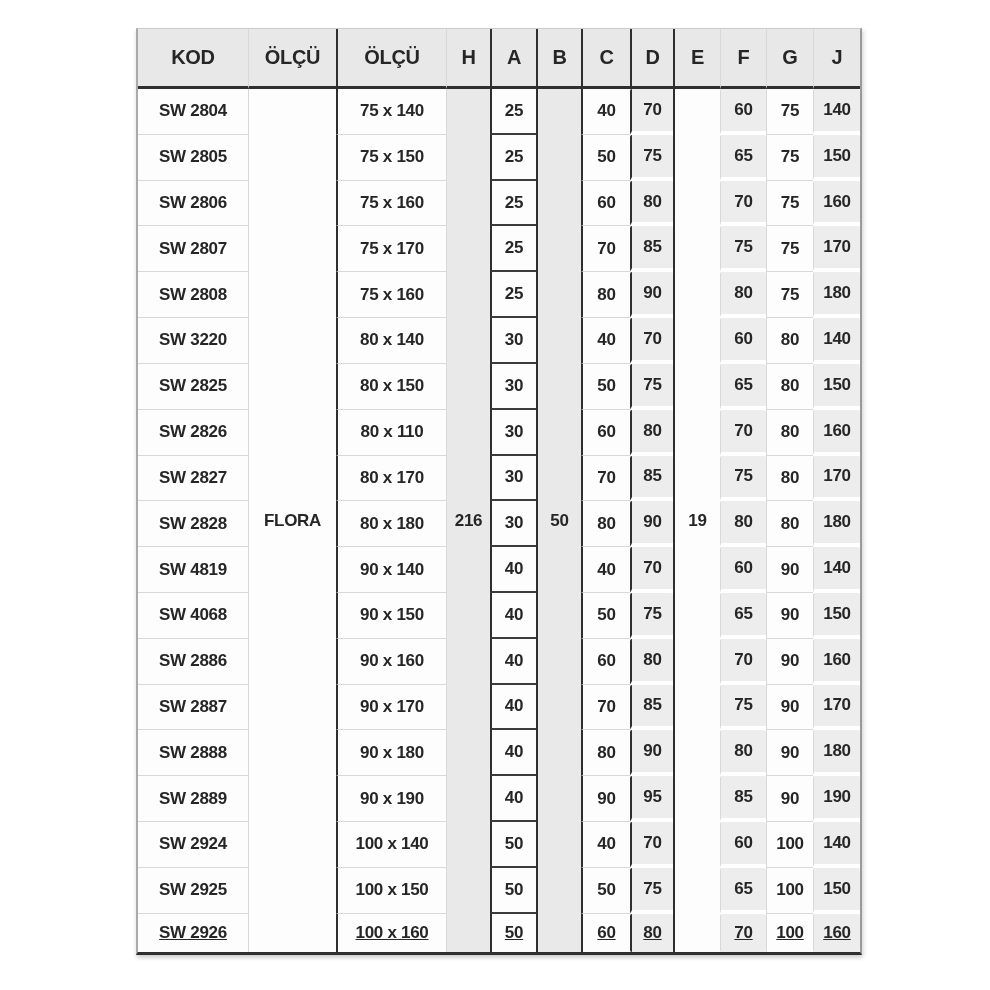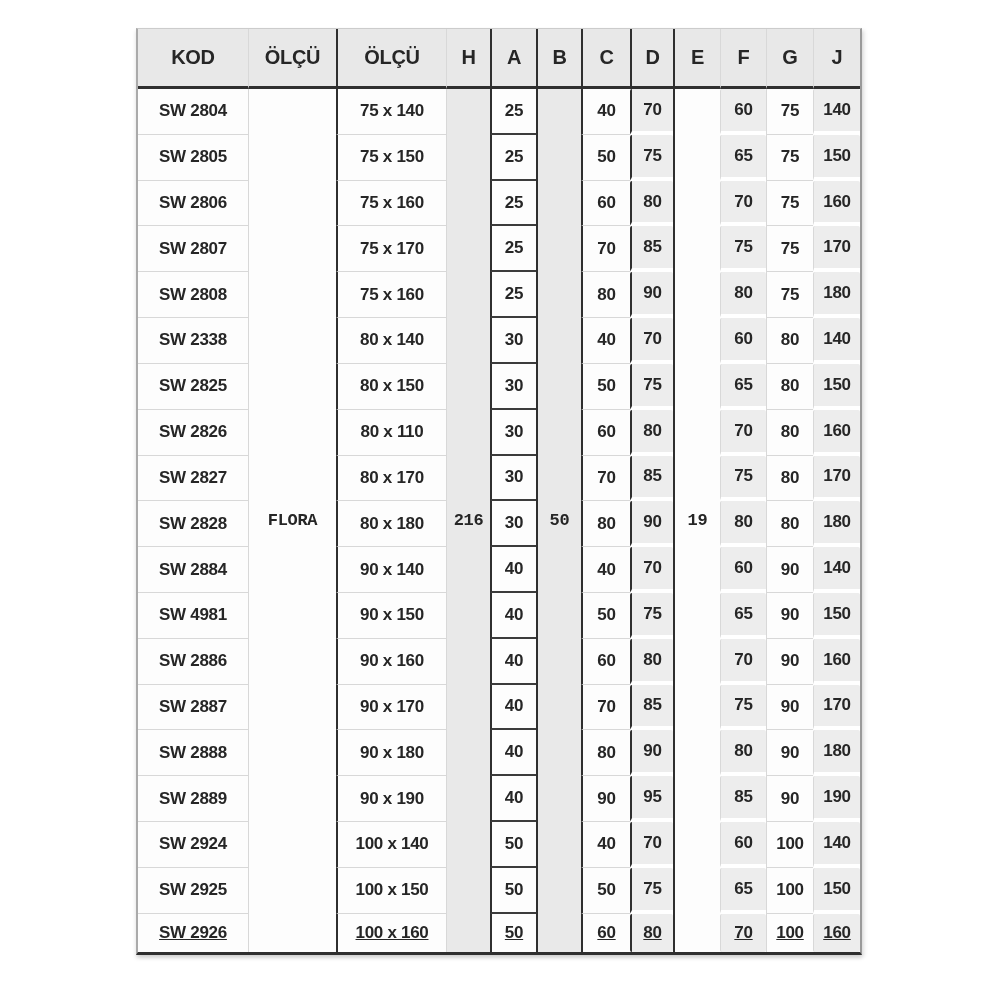--- a/index.html
+++ b/index.html
@@ -60,21 +60,21 @@
 
   
   td.col-kod, td.col-olcu, td.col-c, td.col-g { border-bottom: 1px solid var(--c-light, #d8d8d8); }
   td.col-a { border-bottom: 2px solid #3c3c3c; margin-top: 11px; }
   td.col-d, td.col-f, td.col-j {
     background: var(--c-gray-cell, #ededed);
     border-bottom: 4px solid #ffffff;
     border-radius: 2px;
   }
   td.col-h, td.col-b { background: var(--c-gray-col, #e9e9e9); }
-  td.merged { border-bottom: none; font-family: Liberation Mono, monospace; }
+  td.merged { border-bottom: none; }
   tbody tr:last-child td { border-bottom: none; text-decoration: underline; }
 
   
   td.col-kod, td.col-olcu, td.col-urun { font-weight: 700; }
 </style>
 </head>
 <body>
 
 <div class="page">
   <table class="spec">
@@ -157,21 +157,21 @@
           <td class="col-kod">SW 2808</td>
           <td class="col-olcu bl-dark">75 x 160</td>
           <td class="col-a bl-dark">25</td>
           <td class="col-c bl-dark">80</td>
           <td class="col-d bl-dark">90</td>
           <td class="col-f bl-light">80</td>
           <td class="col-g bl-light">75</td>
           <td class="col-j bl-light">180</td>
         </tr>
         <tr>
-          <td class="col-kod">SW 2338</td>
+          <td class="col-kod">SW 3220</td>
           <td class="col-olcu bl-dark">80 x 140</td>
           <td class="col-a bl-dark">30</td>
           <td class="col-c bl-dark">40</td>
           <td class="col-d bl-dark">70</td>
           <td class="col-f bl-light">60</td>
           <td class="col-g bl-light">80</td>
           <td class="col-j bl-light">140</td>
         </tr>
         <tr>
           <td class="col-kod">SW 2825</td>
@@ -207,31 +207,31 @@
           <td class="col-kod">SW 2828</td>
           <td class="col-olcu bl-dark">80 x 180</td>
           <td class="col-a bl-dark">30</td>
           <td class="col-c bl-dark">80</td>
           <td class="col-d bl-dark">90</td>
           <td class="col-f bl-light">80</td>
           <td class="col-g bl-light">80</td>
           <td class="col-j bl-light">180</td>
         </tr>
         <tr>
-          <td class="col-kod">SW 2884</td>
+          <td class="col-kod">SW 4819</td>
           <td class="col-olcu bl-dark">90 x 140</td>
           <td class="col-a bl-dark">40</td>
           <td class="col-c bl-dark">40</td>
           <td class="col-d bl-dark">70</td>
           <td class="col-f bl-light">60</td>
           <td class="col-g bl-light">90</td>
           <td class="col-j bl-light">140</td>
         </tr>
         <tr>
-          <td class="col-kod">SW 4981</td>
+          <td class="col-kod">SW 4068</td>
           <td class="col-olcu bl-dark">90 x 150</td>
           <td class="col-a bl-dark">40</td>
           <td class="col-c bl-dark">50</td>
           <td class="col-d bl-dark">75</td>
           <td class="col-f bl-light">65</td>
           <td class="col-g bl-light">90</td>
           <td class="col-j bl-light">150</td>
         </tr>
         <tr>
           <td class="col-kod">SW 2886</td>

